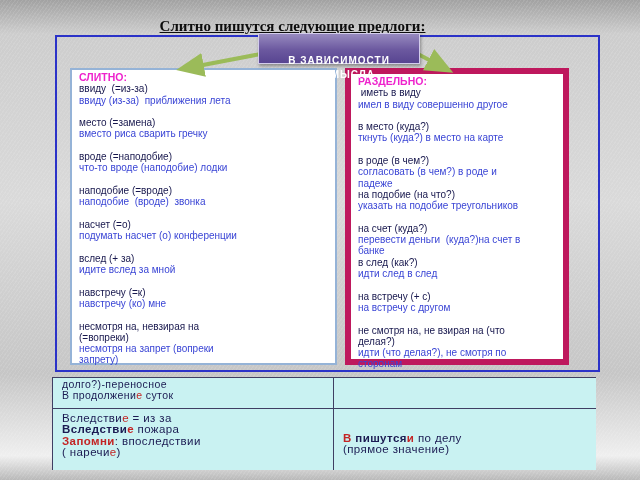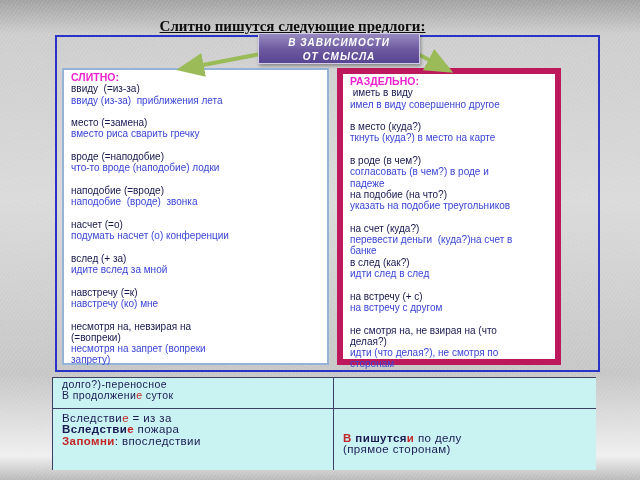--- a/index.html
+++ b/index.html
@@ -17,26 +17,26 @@
   }
   #outer-frame{
     left:55px;top:35px;width:541px;height:333px;
     border:2px solid #2b32c8;background:transparent;
   }
   #root-box{
     left:258px;top:33px;width:162px;height:31px;z-index:4;
     background:linear-gradient(180deg,#978abf 0%,#6b589f 55%,#584591 100%);
     border:1px solid #d3cdeb;box-shadow:1px 2px 3px rgba(0,0,0,.35);
     color:#ffffff;font-weight:bold;font-size:10px;letter-spacing:1px;
-    text-align:center;line-height:14px;padding-top:2px;box-sizing:border-box;font-style:italic;
+    text-align:center;line-height:14px;padding-top:20px;box-sizing:border-box;
   }
   #arrows{left:0;top:0;width:640px;height:480px;z-index:3;pointer-events:none;}
   .panel{
     top:68px;height:297px;background:#ffffff;box-sizing:border-box;z-index:2;
-    padding:2px 6px 0 7px;font-size:10px;line-height:11.3px;white-space:pre;
+    padding:2px 6px 0 7px;font-size:10px;line-height:11.3px;white-space:pre;margin-left:8px;
   }
   #panel-left{left:62px;width:267px;border:2px solid #95b3d7;}
   #panel-right{left:337px;width:224px;border:6px solid #be185d;}
   .ln{height:11.3px;}
   .ln.header{color:#ee22cc;font-weight:bold;font-size:10.5px;}
   .ln.rule{color:#17174d;}
   .ln.example{color:#3a45d5;}
   #bottom-table{
     left:52px;top:377px;width:544px;height:93px;z-index:2;
     background:#c9f2f2;border-top:1px solid #3f3f63;border-left:1px solid #3f3f63;
@@ -81,18 +81,19 @@
 <div class="abs" id="bottom-table">
   <div class="bt-cell" id="bt-left-top">
       <div class="ln "><span class="c-navy">долго?)-переносное</span></div>
       <div class="ln "><span class="c-navy">В продолжени</span><span class="c-red">е</span><span class="c-navy"> суток</span></div>
     </div>
   <div class="bt-cell" id="bt-right-top"></div>
   <div class="bt-cell" id="bt-left-bottom">
       <div class="ln "><span class="c-navy">Вследстви</span><span class="c-red">е</span><span class="c-navy"> = из за</span></div>
       <div class="ln "><span class="c-navy b">Вследстви</span><span class="c-red b">е</span><span class="c-navy"> пожара</span></div>
       <div class="ln "><span class="c-red b">Запомни</span><span class="c-navy">: впоследствии</span></div>
+      <div class="ln "><span class="c-navy">( наречи</span><span class="c-red">е</span><span class="c-navy">)</span></div>
     </div>
   <div class="bt-cell" id="bt-right-bottom">
       <div class="ln "><span class="c-red b">В</span><span class="c-navy b"> пишутся</span><span class="c-red b">и</span><span class="c-navy"> по делу</span></div>
-      <div class="ln "><span class="c-navy">(прямое сторонам)</span></div>
+      <div class="ln "><span class="c-navy">(прямое значение)</span></div>
     </div>
 </div>
 
 </body></html>

